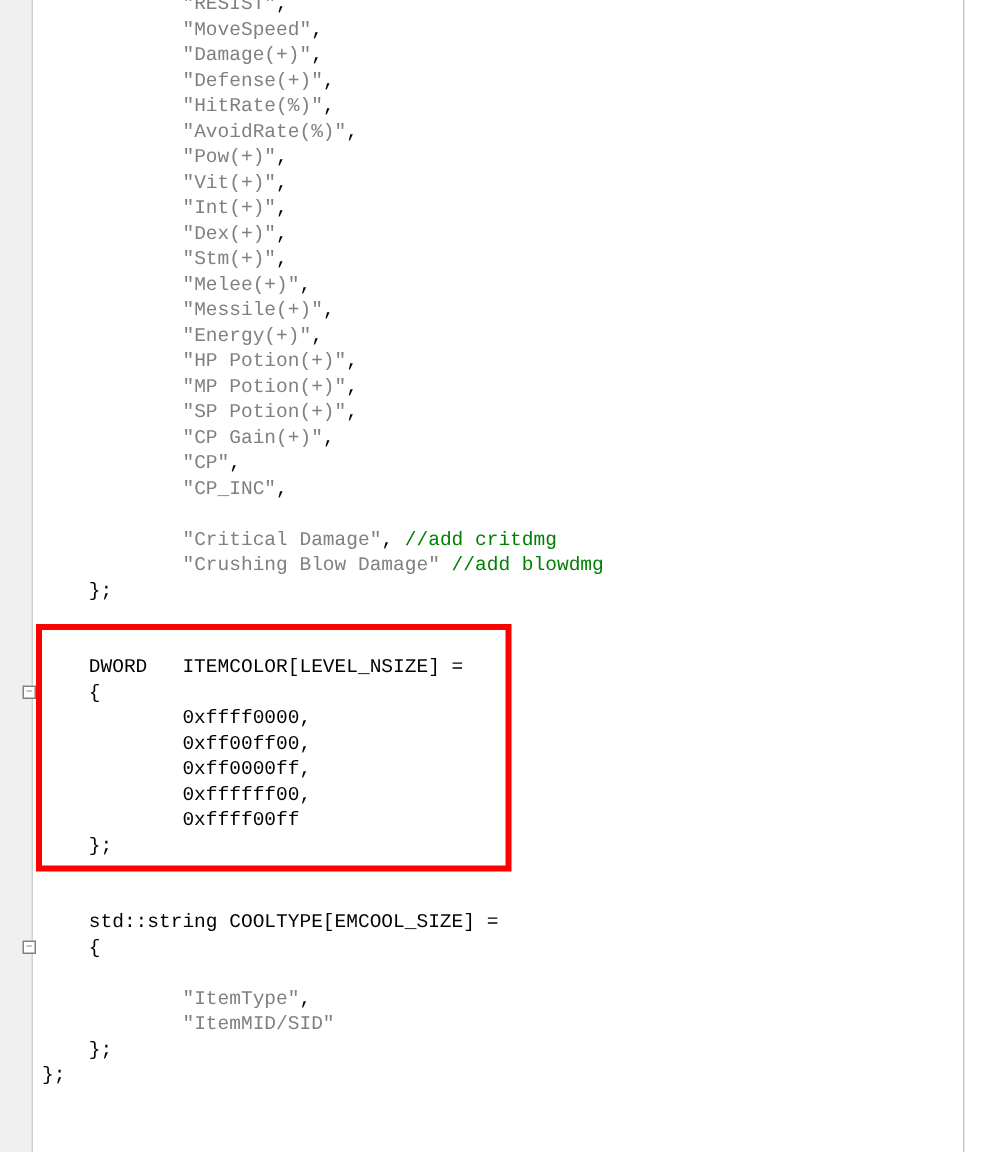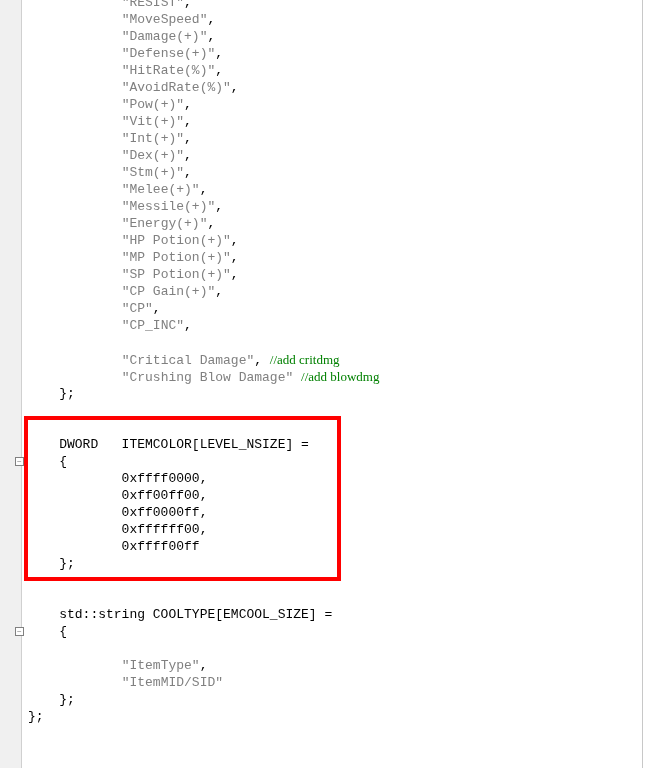--- a/index.html
+++ b/index.html
@@ -39,21 +39,21 @@
     .code-area {
       position: absolute;
       left: 28px;
       top: 0;
       right: 0;
       padding-top: 0;
       white-space: pre;
     }
     .line { height: 17px; }
     .str { color: #808080; }
-    .comment { color: #008000; font-family: Liberation Serif, serif; }
+    .comment { color: #008000; }
     .highlight-box {
       position: absolute;
       border: 4px solid #ff0000;
       pointer-events: none;
     }
     .right-edge {
       position: absolute;
       right: 18px;
       top: 0;
       width: 1px;

